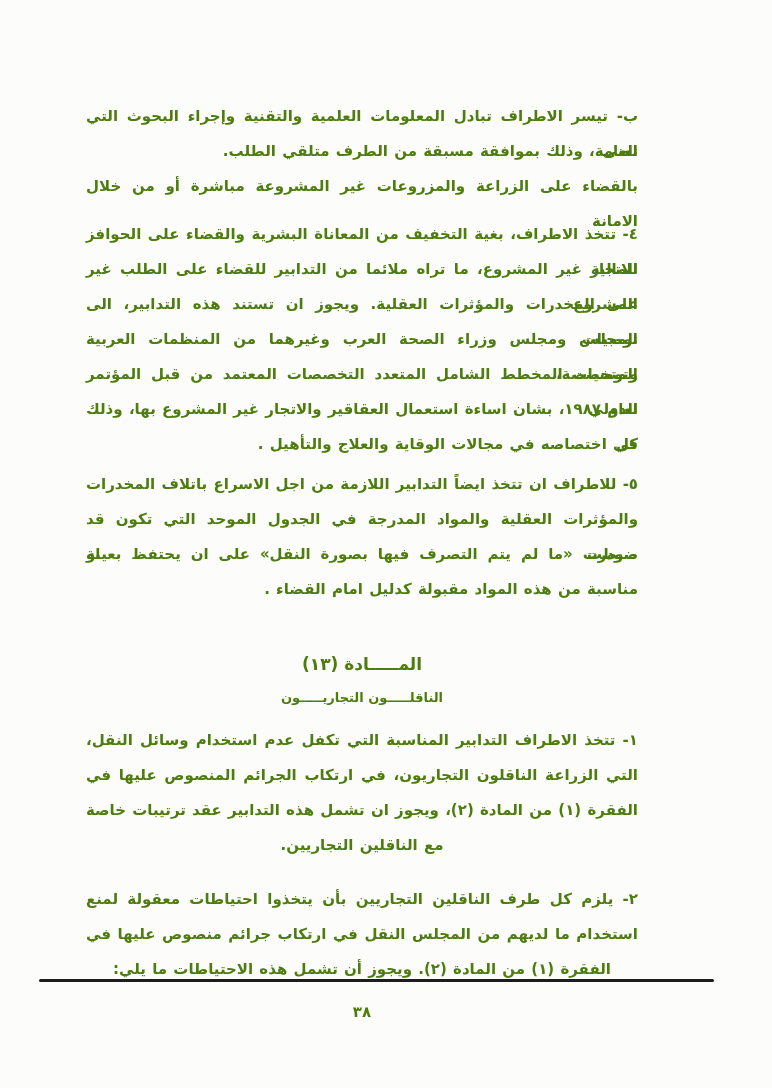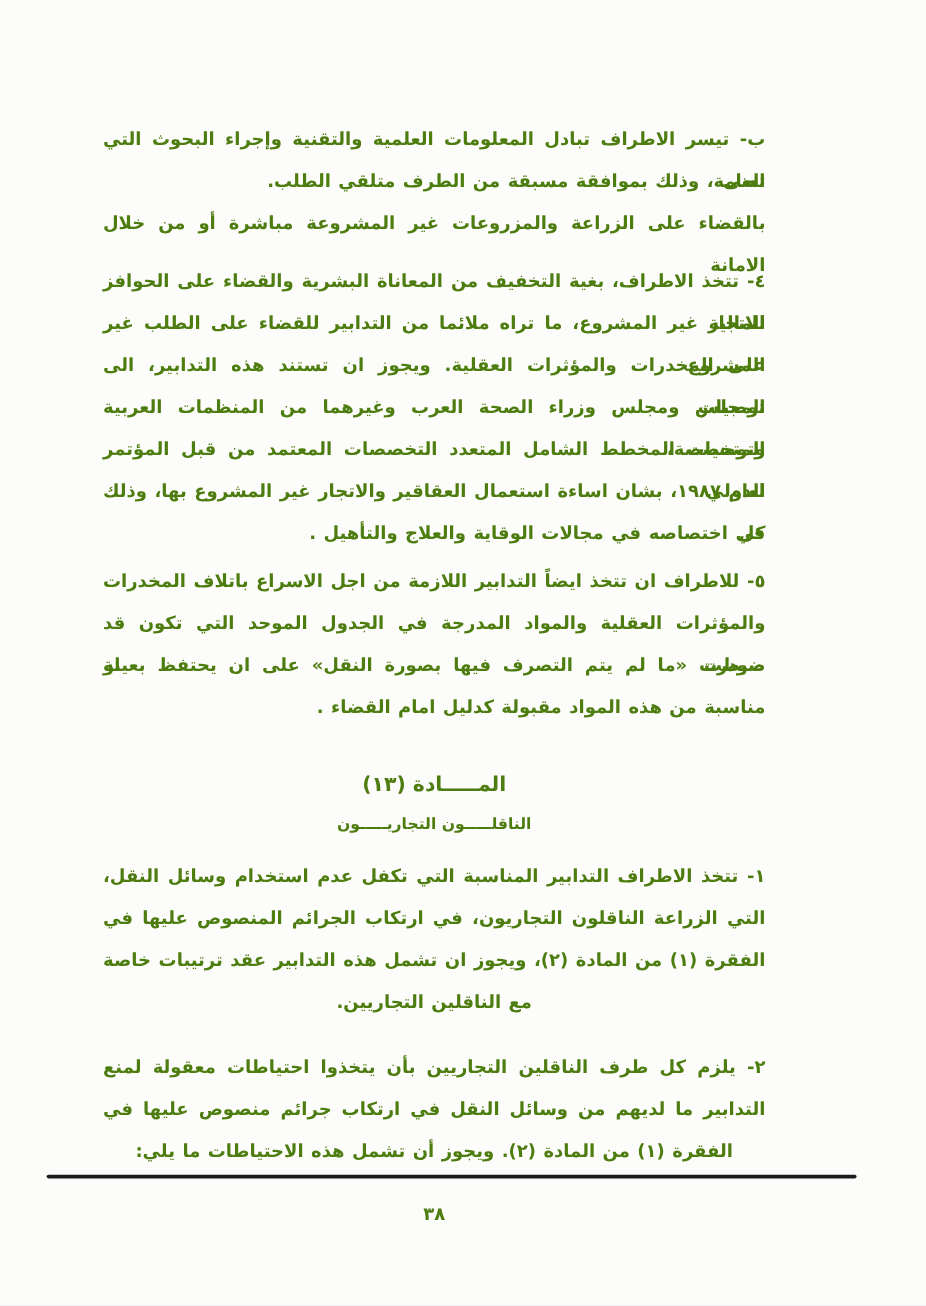--- a/index.html
+++ b/index.html
@@ -32,21 +32,21 @@
   .line.center{
     text-align:right;
     text-align-last:center;
   }
   .marker{display:inline;}
   .item.m4{margin-top:13px;}
   .item.m5{margin-top:5px;}
   .item.m1{margin-top:9px;}
   .item.m2{margin-top:19px;}
   .article-heading{
-    margin-top:31px;
+    margin-top:41px;
     text-align:right;
     text-align-last:center;
   }
   .article-heading .title{
     font-size:17px;
     line-height:33px;
     height:33px;
   }
   .article-heading .subtitle{
     font-size:13px;
@@ -108,21 +108,21 @@
 
     <div class="item m1">
       <div class="line"><span class="marker">١-</span> <span>تتخذ الاطراف التدابير المناسبة التي تكفل عدم استخدام وسائل النقل،</span></div>
       <div class="line">التي الزراعة الناقلون التجاريون، في ارتكاب الجرائم المنصوص عليها في</div>
       <div class="line">الفقرة (١) من المادة (٢)، ويجوز ان تشمل هذه التدابير عقد ترتيبات خاصة</div>
       <div class="line center">مع الناقلين التجاريين.</div>
     </div>
 
     <div class="item m2">
       <div class="line"><span class="marker">٢-</span> <span>يلزم كل طرف الناقلين التجاريين بأن يتخذوا احتياطات معقولة لمنع</span></div>
-      <div class="line">التدابير ما لديهم من وسائل النقل في ارتكاب جرائم منصوص عليها في</div>
+      <div class="line">استخدام ما لديهم من المجلس النقل في ارتكاب جرائم منصوص عليها في</div>
       <div class="line center">الفقرة (١) من المادة (٢). ويجوز أن تشمل هذه الاحتياطات ما يلي:</div>
     </div>
 
   </div>
 
   <div class="footer-divider"></div>
   <div class="page-number">٣٨</div>
 </div>
 
 </body></html>

